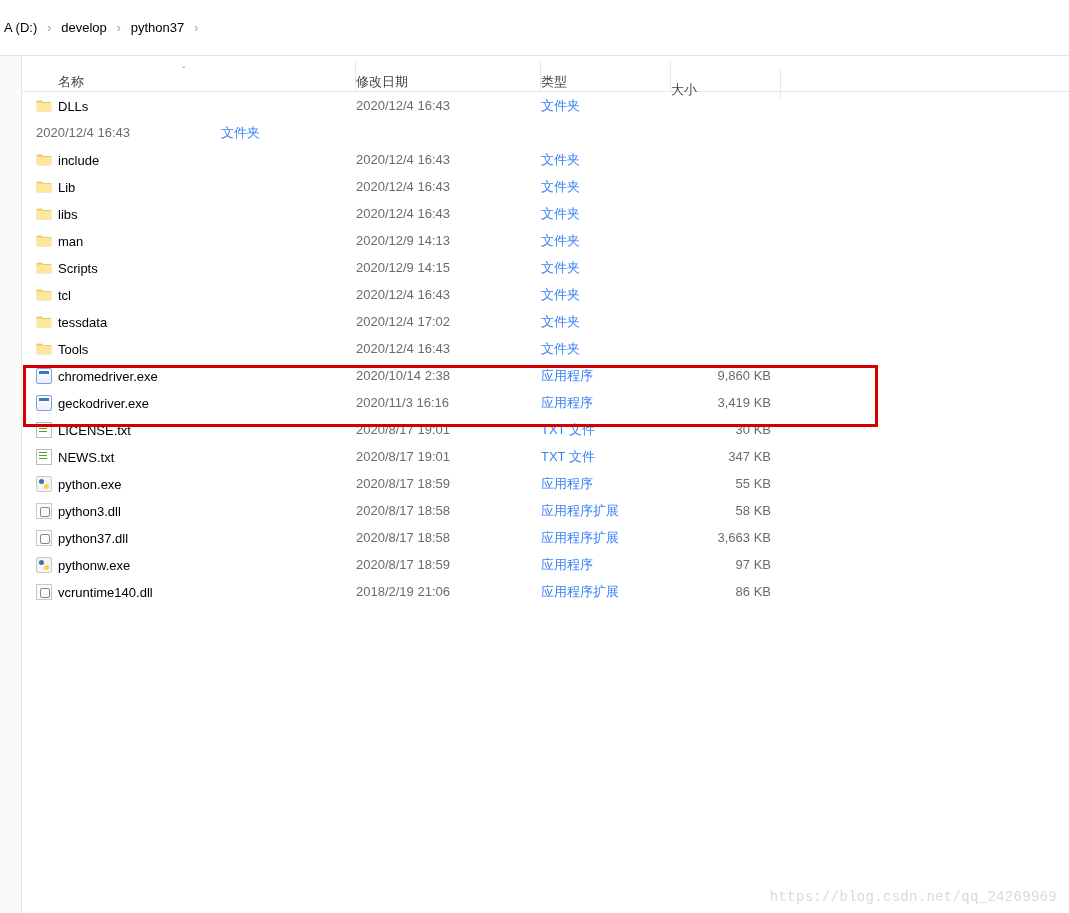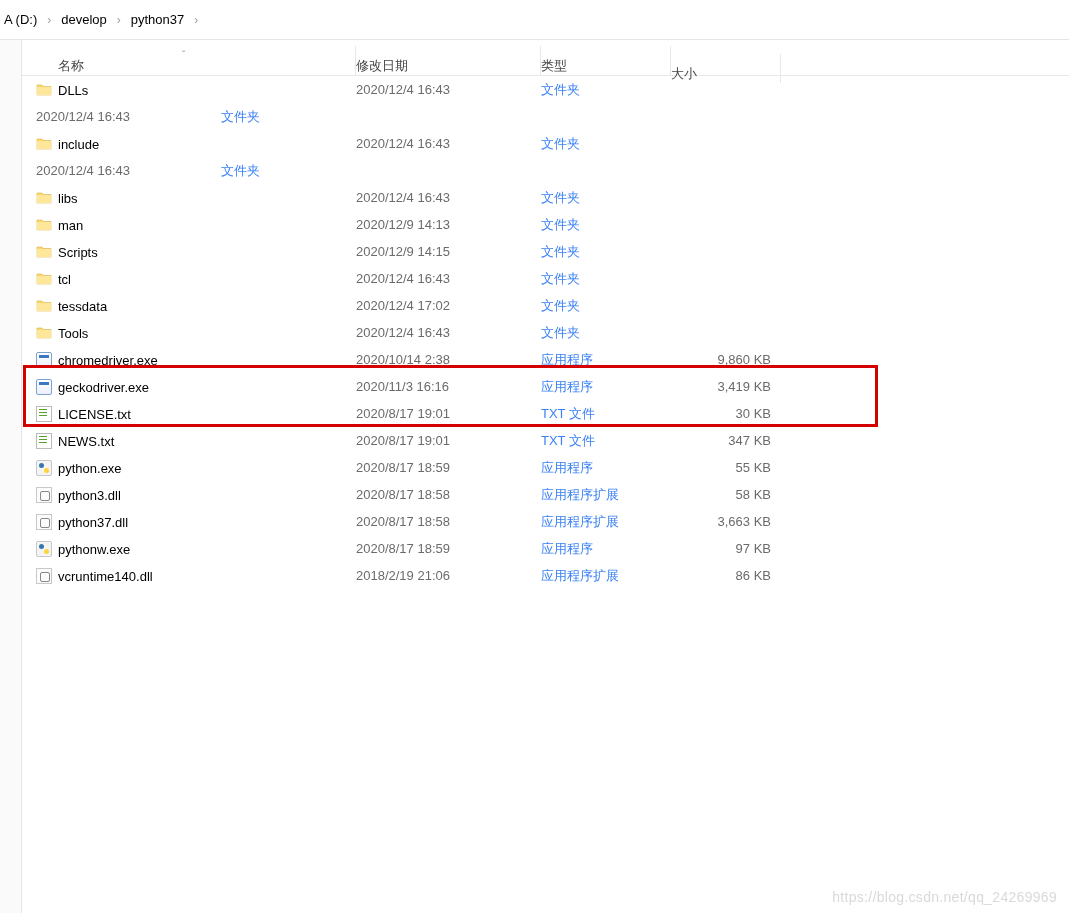--- a/index.html
+++ b/index.html
@@ -11,21 +11,21 @@
     width: 1069px;
     height: 913px;
     overflow: hidden;
     position: relative;
   }
   .breadcrumb {
     display: flex;
     align-items: center;
     padding: 8px 0 8px 0;
     border-bottom: 1px solid #e5e5e5;
-    height: 40px;
+    height: 56px;
     text-align: center;
   }
   .breadcrumb-item {
     color: #000;
     padding: 0 4px;
     cursor: pointer;
   }
   .breadcrumb-sep {
     color: #a0a0a0;
     padding: 0 6px;
@@ -97,21 +97,21 @@
     width: 855px;
     height: 62px;
     z-index:5;
   }
   .watermark {
     position:absolute;
     right:12px;
     bottom:8px;
     color:#d9d9d9;
     font-size:14px;
-    font-family: Liberation Sans, sans-serif;
+    font-family: Liberation Mono, monospace;
     letter-spacing:0.3px;
   }
   .hdr-border { border-right:1px solid #e8e8e8; height:100%; display:flex; align-items:flex-end;}
 </style>
 </head>
 <body>
 
 <div class="breadcrumb">
   <span class="breadcrumb-item">A (D:)</span>
   <span class="breadcrumb-sep">›</span>
@@ -169,20 +169,29 @@
                 <path fill="#ffe79a" d="M1 5h14v8H1z"></path>
               </svg>
             </span>
             <span>include</span>
           </div>
           <div class="col-date"><span>2020/12/4 16:43</span></div>
           <div class="col-type"><span>文件夹</span></div>
           <div class="col-size"><span></span></div>
         </div>
         <div class="file-row">
+          <div class="col-name">
+            <span class="icon icon-folder">
+              <svg viewBox="0 0 16 16">
+                <path fill="#ffd76a" stroke="#caa43b" stroke-width="0.5" d="M1 3h5l1.2 1.5H15V13H1z"></path>
+                <path fill="#ffe79a" d="M1 5h14v8H1z"></path>
+              </svg>
+            </span>
+            <span>Lib</span>
+          </div>
           <div class="col-date"><span>2020/12/4 16:43</span></div>
           <div class="col-type"><span>文件夹</span></div>
           <div class="col-size"><span></span></div>
         </div>
         <div class="file-row">
           <div class="col-name">
             <span class="icon icon-folder">
               <svg viewBox="0 0 16 16">
                 <path fill="#ffd76a" stroke="#caa43b" stroke-width="0.5" d="M1 3h5l1.2 1.5H15V13H1z"></path>
                 <path fill="#ffe79a" d="M1 5h14v8H1z"></path>

